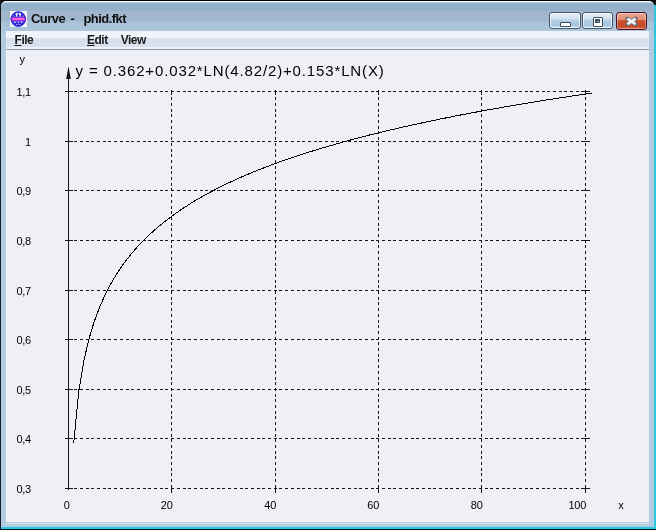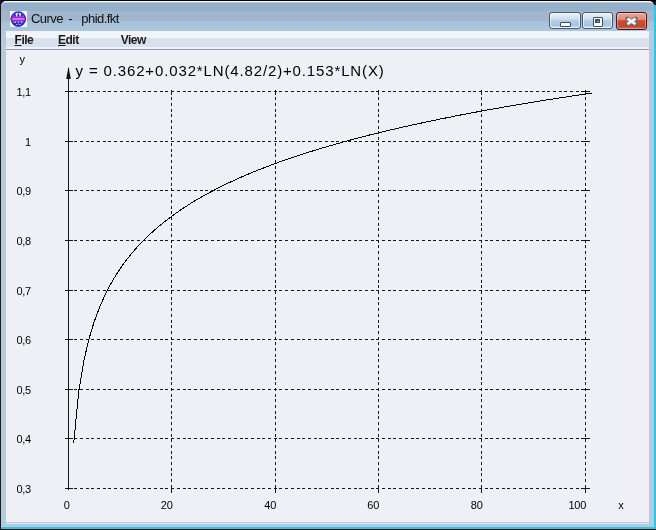--- a/index.html
+++ b/index.html
@@ -4,21 +4,21 @@
 html,body { width:656px; height:530px; overflow:hidden; }
 body { position:relative; background:#29c6dd; font-family:"Liberation Sans",sans-serif; }
 #tl { position:absolute; left:0; top:0; width:9px; height:9px; background:#000; }
 #tr { position:absolute; right:0; top:0; width:6px; height:5px; background:#0c141e; }
 #toprow { position:absolute; left:0; top:0; width:656px; height:1px; background:#000; }
 #leftcol { position:absolute; left:0; top:0; width:1px; height:529px; background:#181c22; }
 #botrow { position:absolute; left:0; top:529px; width:656px; height:1px; background:#050d0f; }
 #win { position:absolute; left:1px; top:1px; width:653px; height:526px;
   border-radius:5px 5px 0 0; background:#b2cbe1; border-top:1px solid #fafcfe; overflow:hidden; }
 #title { position:absolute; left:0; top:1px; width:100%; height:27.5px; border-radius:4px 4px 0 0;
-  background:linear-gradient(180deg,#95b0c9 0px,#95b0c9 8px,#a2b7cd 8px,#a2b7cd 13px,#a0b7cd 13px,#a0b7cd 18px,#a9c2d9 18px,#aec6dc 27.5px); }
+  background:linear-gradient(180deg,#95b0c9 0px,#95b0c9 8px,#a2b7cd 8px,#a2b7cd 13px,#a0b7cd 13px,#a0b7cd 18px,#a9c2d9 18px,#aec6dc 27.5px);font-weight:bold; }
 #icon { position:absolute; left:9px; top:8px; width:16.5px; height:16px; background:#f6f6f8; }
 #ttext { position:absolute; left:30px; top:8.5px; font-size:13px; line-height:13px; letter-spacing:-0.55px; color:#101010; white-space:pre; }
 #menubar { position:absolute; left:5px; top:28.5px; width:643px; height:19.8px;
   background:linear-gradient(180deg,#f2f4fb 0px,#f2f4fb 7px,#dae1ee 7px,#dae1ee 16px,#eff2f9 16px,#eff2f9 18.8px);
   border-bottom:1px solid #8e97a9; font-size:12px; letter-spacing:-0.5px; color:#1a1a1a; }
 .mi { position:absolute; top:2.4px;font-weight:bold; }
 #client { position:absolute; left:5px; top:48.3px; width:643px; height:472.2px; background:#eef0f6; }
 #bots { position:absolute; left:5px; top:520.5px; width:643px; height:1px; background:#dde6f0; }
 .capbtn { position:absolute; border-radius:3px; }
 #bmin { left:548px; top:9px; width:31.5px; height:17.3px; border:1px solid #45586e;
@@ -74,21 +74,21 @@
       </div>
     <div id="bclose" class="capbtn">
         <svg width="28" height="15.5" viewBox="0 0 28 15.5">
       <path d="M10.4 5.6 L18.6 11.2 M18.6 5.6 L10.4 11.2" stroke="#5d6a78" stroke-width="4.1" stroke-linecap="round"></path>
       <path d="M10.4 5.6 L18.6 11.2 M18.6 5.6 L10.4 11.2" stroke="#f4f6f8" stroke-width="2.7" stroke-linecap="butt"></path>
     </svg>
       </div>
   </div>
   <div id="menubar">
     <span class="mi" style="left:8.6px;"><u>F</u>ile</span>
-    <span class="mi" style="left:28px;padding-left:24px;"><u>E</u>dit</span>
+    <span class="mi" style="left:57px;padding-left:24px;"><u>E</u>dit</span>
     <span class="mi" style="left:75.7px;margin-left:39px;">View</span>
     <span class="mi" style="left:127px;margin-top:28px;"><u>H</u>elp</span>
   </div>
   <div id="client"></div>
   <div id="bots"></div>
 </div>
 <svg id="plot" width="656" height="530" viewBox="0 0 656 530">
 <line x1="68.5" y1="91.5" x2="585" y2="91.5" class="g"></line>
 <line x1="64.5" y1="91.5" x2="72.5" y2="91.5" class="s"></line>
 <line x1="581" y1="91.5" x2="589.5" y2="91.5" class="s"></line>

